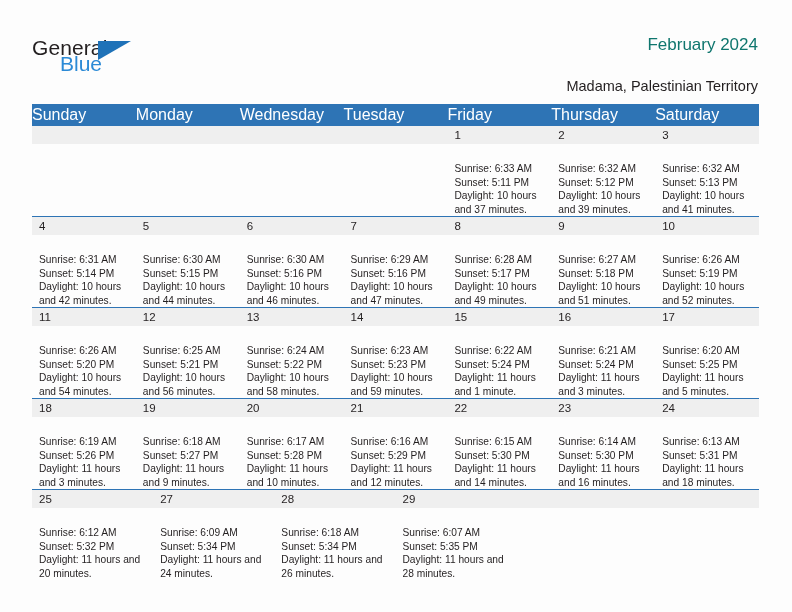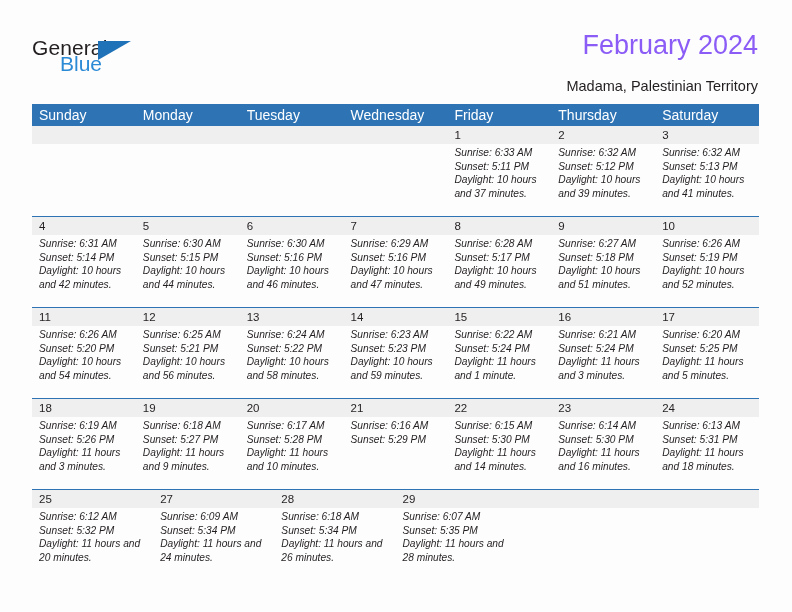--- a/index.html
+++ b/index.html
@@ -63,22 +63,22 @@
     font-family: "Liberation Sans", sans-serif;
   }
 
   .title-block {
     position: absolute;
     right: 0;
     top: 0;
     text-align: right;
   }
   .cal-title {
-    font-size: 27px;
-    color: #8b5cf6;
+    font-size: 17px;
+    color: #0f766e;
     line-height: 34px;
     white-space: nowrap;
   }
   .cal-subtitle {
     font-size: 14.5px;
     color: #231f20;
     line-height: 24px;
     margin-top: 12px;
     white-space: nowrap;
   }
@@ -91,23 +91,22 @@
     width: 727px;
   }
   .dow-row {
     display: flex;
     background: #2e74b5;
     height: 22px;
   }
   .dow {
     flex: 1 1 0;
     color: #ffffff;
-    font-size: 14px;
+    font-size: 16px;
     line-height: 22px;
-    padding-left: 7px;
     box-sizing: border-box;
     white-space: nowrap;
   }
 
   .week {
     position: relative;
     display: flex;
     height: 90px;
     border-top: 1.5px solid #2e74b5;
     background: #fdfdfd;
@@ -134,25 +133,24 @@
     position: relative;
     z-index: 2;
     font-size: 11.5px;
     line-height: 18px;
     color: #231f20;
     height: 18px;
   }
   .info {
     position: relative;
     z-index: 2;
-    margin-top: 2px;
+    margin-top: 18px;
     font-size: 10.2px;
     line-height: 13.6px;
     color: #231f20;
-    font-style: italic;
   }
   .info div {
     white-space: nowrap;
   }
   .info .daylight {
     white-space: normal;
   }
   .day.empty .daynum,
   .day.empty .info { visibility: hidden; }
 </style>
@@ -173,22 +171,22 @@
       <div class="cal-title">February 2024</div>
       <div class="cal-subtitle">Madama, Palestinian Territory</div>
     </div>
 
   </div>
 
   <div class="calendar">
     <div class="dow-row">
         <div class="dow">Sunday</div>
         <div class="dow">Monday</div>
+        <div class="dow">Wednesday</div>
         <div class="dow">Tuesday</div>
-        <div class="dow">Wednesday</div>
         <div class="dow">Friday</div>
         <div class="dow">Thursday</div>
         <div class="dow">Saturday</div>
       </div>
     <div id="weeks-container">
         <div class="week">
           <div class="daystrip"></div>
           <div class="day empty">
             <div class="daynum"></div>
             <div class="info">
@@ -388,20 +386,21 @@
               <div>Sunrise: 6:17 AM</div>
               <div>Sunset: 5:28 PM</div>
               <div class="daylight">Daylight: 11 hours and 10 minutes.</div>
             </div>
           </div>
           <div class="day">
             <div class="daynum">21</div>
             <div class="info">
               <div>Sunrise: 6:16 AM</div>
               <div>Sunset: 5:29 PM</div>
+              <div class="daylight">Daylight: 11 hours and 12 minutes.</div>
             </div>
           </div>
           <div class="day">
             <div class="daynum">22</div>
             <div class="info">
               <div>Sunrise: 6:15 AM</div>
               <div>Sunset: 5:30 PM</div>
               <div class="daylight">Daylight: 11 hours and 14 minutes.</div>
             </div>
           </div>

